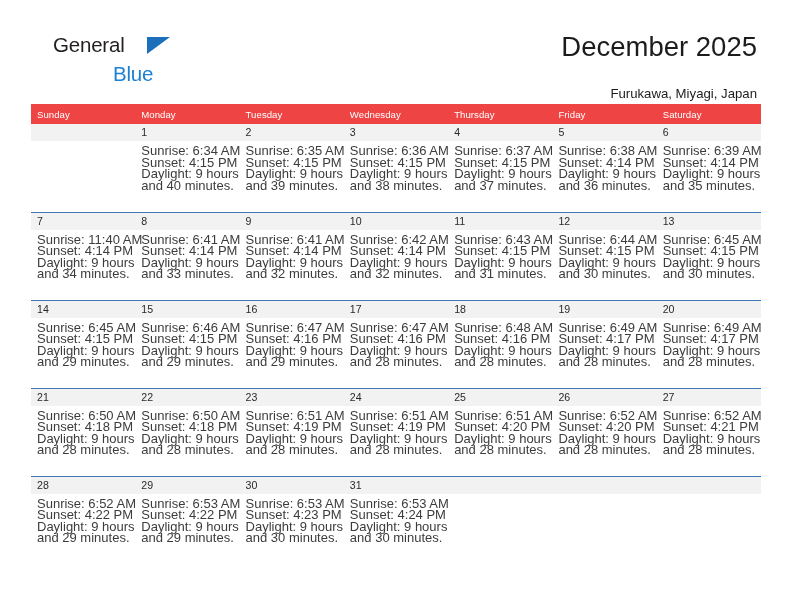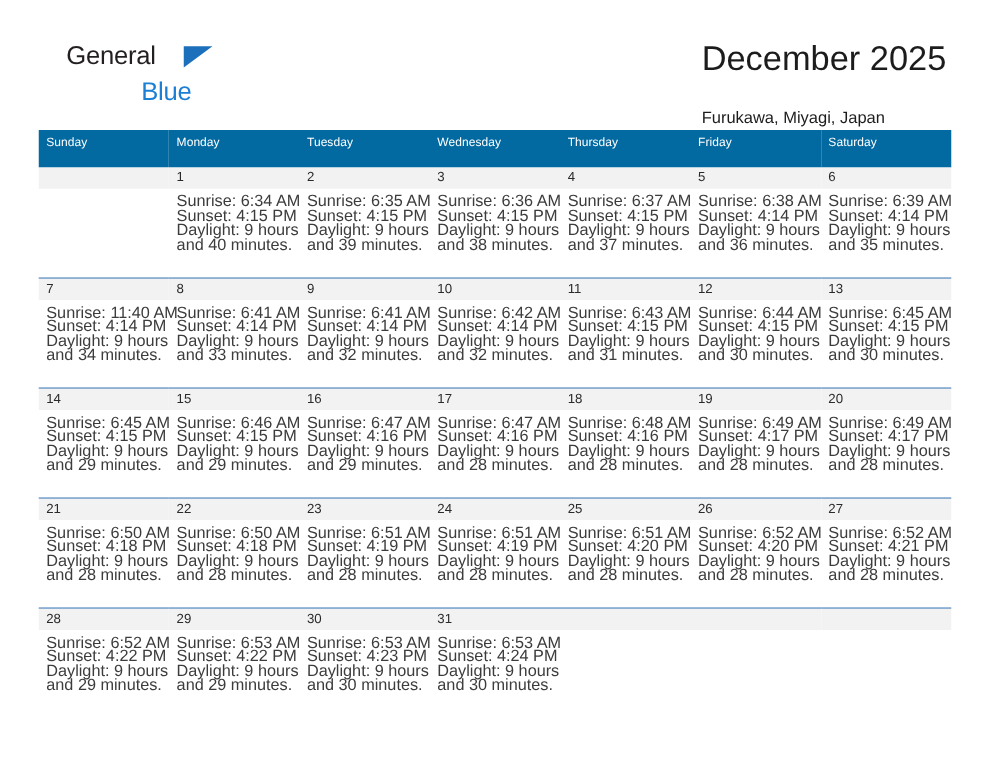--- a/index.html
+++ b/index.html
@@ -62,21 +62,21 @@
     font-size: 20.5px;
     letter-spacing: -0.2px;
     color: #1c7fd4;
     font-family: "Liberation Sans", sans-serif;
   }
 
   .title-block {
     position: absolute;
     right: 35px;
     top: 30px;
-    text-align: left;
+    text-align: right;
   }
   .cal-title {
     font-size: 27.5px;
     color: #1c1c1c;
     line-height: 34px;
     white-space: nowrap;
     font-weight: normal;
     margin: 0;
   }
   .cal-sub {
@@ -90,26 +90,26 @@
   
   .calendar {
     position: absolute;
     left: 31px;
     top: 104px;
     width: 730px;
     border-collapse: collapse;
     table-layout: fixed;
   }
   .calendar th {
-    background: #0369a1;
+    background: #ef4444;
     color: #ffffff;
     font-size: 9.6px;
     font-weight: normal;
     text-align: left;
-    padding: 5px 0 14px 6px;
+    padding: 5px 0 4px 6px;
     height: 11px;
     letter-spacing: 0.05px;
   }
   .calendar td {
     vertical-align: top;
     padding: 0;
     border-top: 1.4px solid #3a77b5;
     height: 88px;
     box-sizing: border-box;
   }

